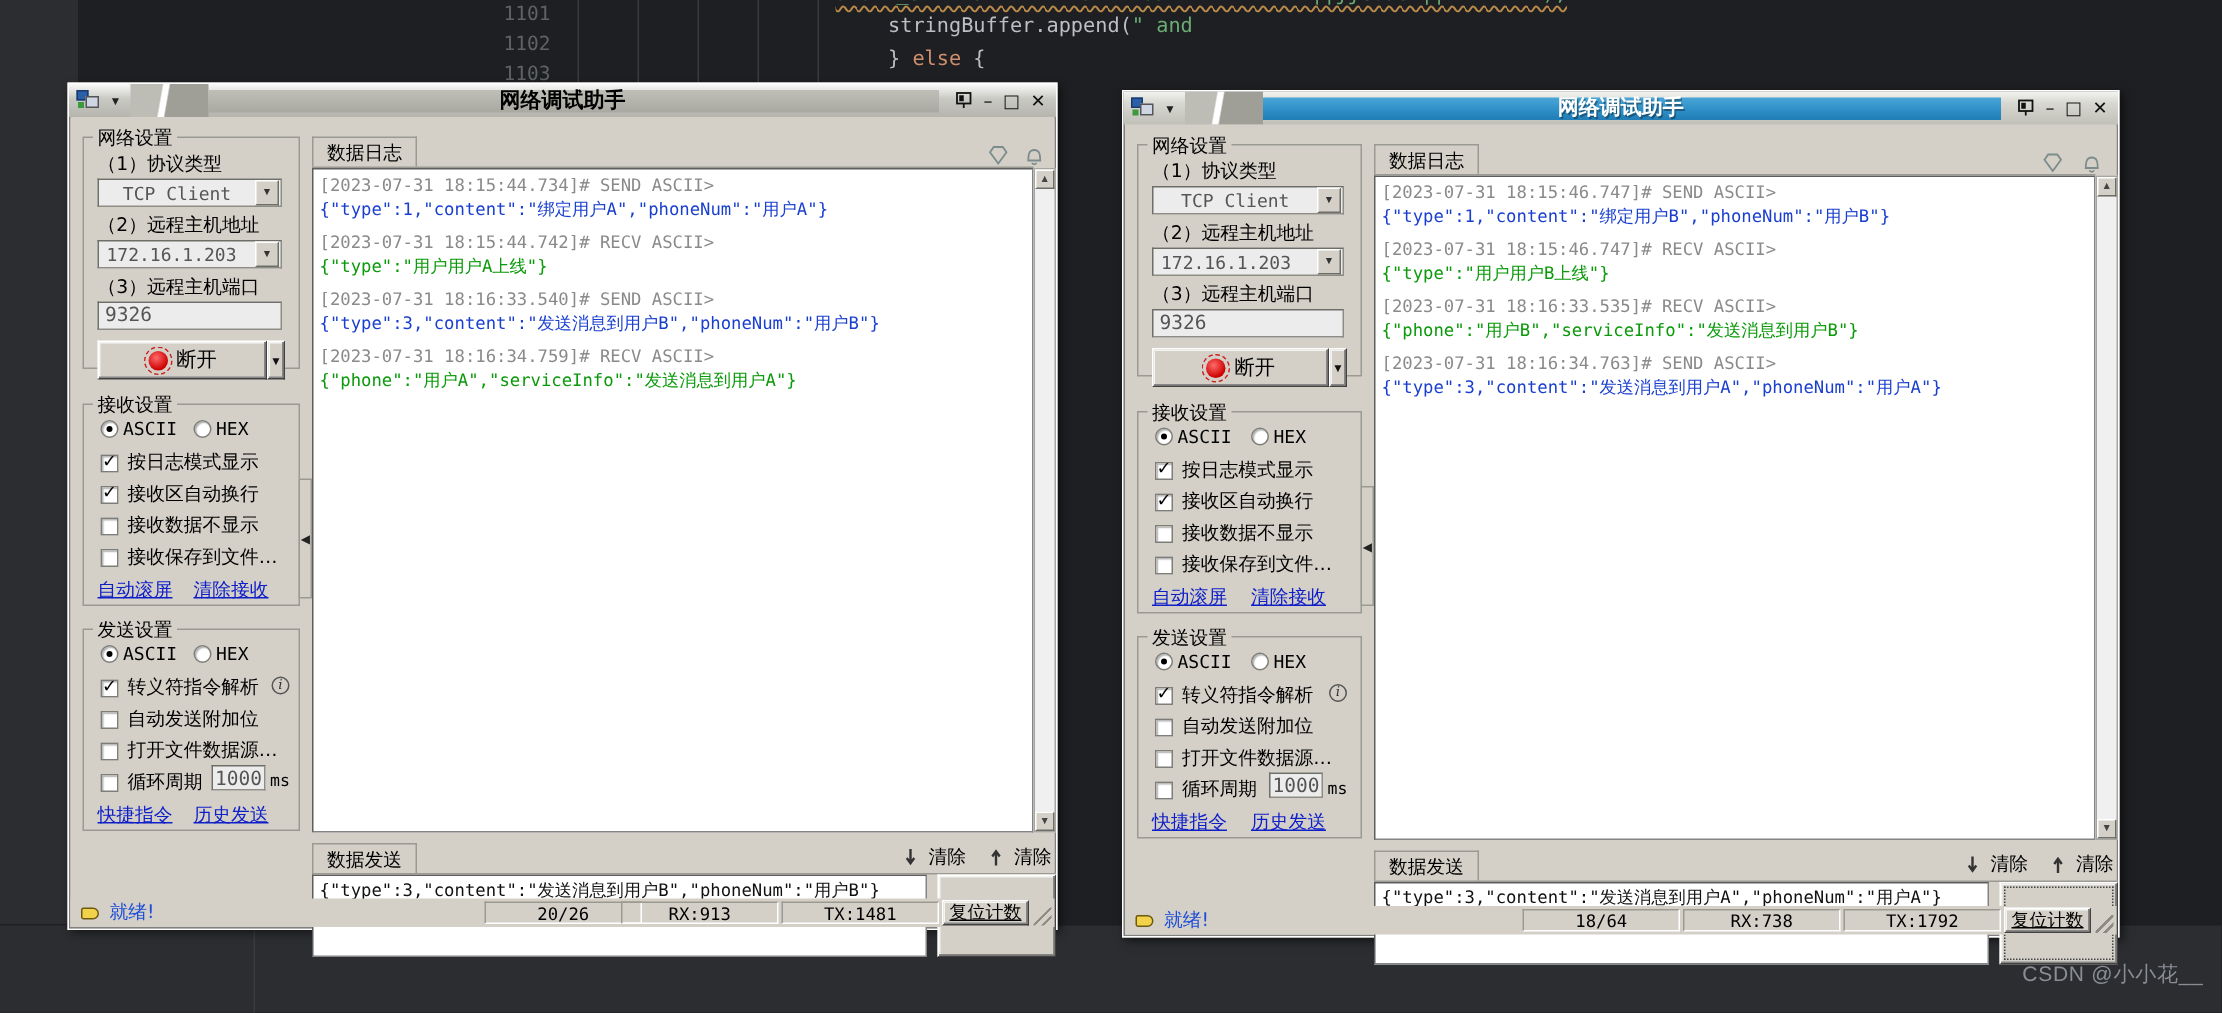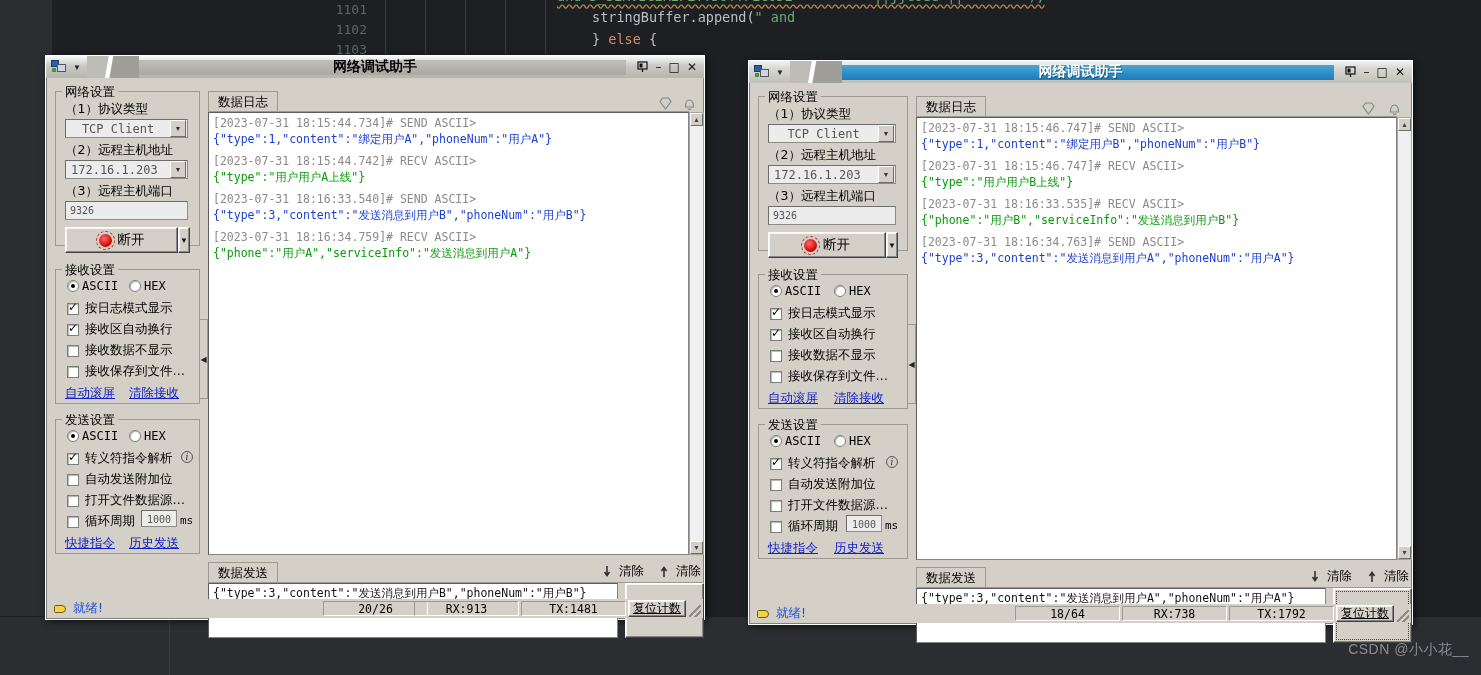--- a/index.html
+++ b/index.html
@@ -86,21 +86,21 @@
            border-top-color:#6e6e68; border-left-color:#6e6e68;
            display:flex; align-items:center; }
   .combo .val { flex:1; padding-left:5px; font-family:"DejaVu Sans Mono", monospace; font-size:12px;
                 color:#555; white-space:nowrap; overflow:hidden; }
   .combo.center .val { text-align:center; padding:0; }
   .combo .arw { width:16px; height:17px; margin:0 1px 0 0; background:#d4d0c8;
                 border:1px solid #fff; border-right-color:#6e6e68; border-bottom-color:#6e6e68;
                 display:flex; align-items:center; justify-content:center; font-size:7px; color:#333; }
   .txtin { position:absolute; height:19px; background:#ececec; border:1px solid #8d8d86;
            border-top-color:#6e6e68; border-left-color:#6e6e68;
-           font-family:"DejaVu Sans Mono", monospace; font-size:10px; color:#555;
+           font-family:"DejaVu Sans Mono", monospace; font-size:13px; color:#555;
            padding-left:4px; line-height:17px; white-space:nowrap; overflow:hidden; }
 
   .btn3d { background:#d4d0c8; border:1px solid #fff; border-right-color:#424242;
            border-bottom-color:#424242; box-shadow:inset -1px -1px 0 #868686, inset 1px 1px 0 #f4f4f2; }
 
   .conn-btn { position:absolute; display:flex; align-items:center; justify-content:center; gap:6px;
               font-size:13.5px; font-family:"DejaVu Sans", sans-serif; color:#000; }
   .led { width:13px; height:13px; border-radius:50%; position:relative;
          background:radial-gradient(circle at 40% 35%, #ff6a6a, #c00 70%); }
   .led::after { content:""; position:absolute; inset:-3px; border-radius:50%;

